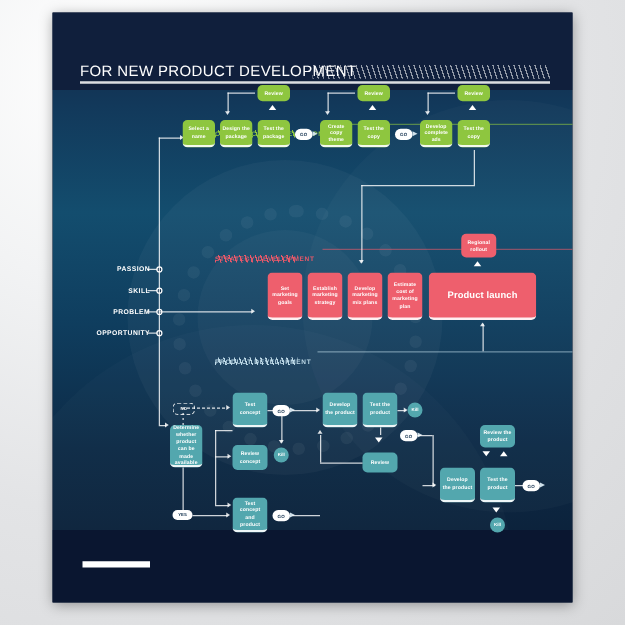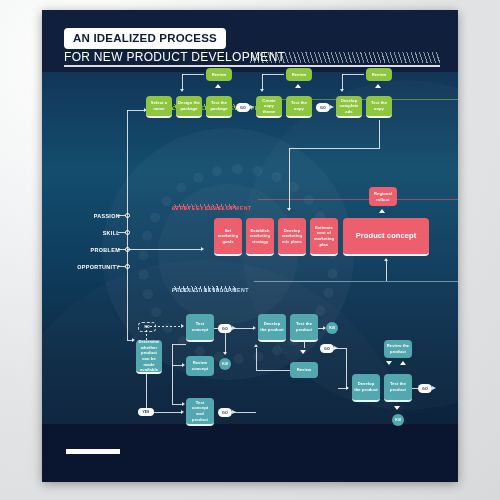--- a/index.html
+++ b/index.html
@@ -155,21 +155,20 @@
   <div id="poster">
     <div class="poster-bg"></div>
     <div class="ring r4"></div>
     <div class="arc"></div>
     <div class="ring r1"></div>
     <div class="ring r2"></div>
     <div class="ring r3"></div>
     <div class="band-top"></div>
     <div class="band-bottom"></div>
 
-    <div class="title-pill">AN IDEALIZED PROCESS</div>
     <div class="subtitle">FOR NEW PRODUCT DEVELOPMENT</div>
     <div class="sub-hatch"></div>
     <div class="sub-rule"></div>
     <div class="footer-bar"></div>
 
     <div class="sec sec-comm">
       <span class="lbl">COMMUNICATION DEVELOPMENT</span>
       <span class="rule"></span>
       <span class="hatch"></span>
     </div>
@@ -238,21 +237,21 @@
 
     <div class="ln lnv" style="left:337px;top:110px;height:28px;"></div>
     <div class="ln lnh" style="left:247px;top:138px;width:91px;"></div>
     <div class="ln lnv" style="left:247px;top:138px;height:62px;"></div>
     <div class="arr arr-d" style="left:245px;top:198px;"></div>
 
     <div class="node pink" style="left:172px;top:208px;width:28px;height:38px;">Set marketing goals</div>
     <div class="node pink" style="left:204px;top:208px;width:28px;height:38px;">Establish marketing strategy</div>
     <div class="node pink" style="left:236px;top:208px;width:28px;height:38px;">Develop marketing mix plans</div>
     <div class="node pink" style="left:268px;top:208px;width:28px;height:38px;">Estimate cost of marketing plan</div>
-    <div class="node pink launch" style="left:301px;top:208px;width:86px;height:38px;">Product concept</div>
+    <div class="node pink launch" style="left:301px;top:208px;width:86px;height:38px;">Product launch</div>
     <div class="node pink" style="left:327px;top:177px;width:28px;height:19px;border-bottom:none;">Regional rollout</div>
     <div class="arr arr-wu" style="left:337px;top:199px;"></div>
 
     <div class="ln lnv" style="left:344px;top:249px;height:22px;"></div>
     <div class="arr arr-u" style="left:342px;top:248px;"></div>
 
     <div class="node teal" style="left:94px;top:330px;width:26px;height:34px;">Determine whether product can be made available</div>
     <div class="yn no" style="left:96px;top:312px;width:16px;">NO</div>
     <div class="ln-dash-v" style="left:104px;top:320px;height:12px;"></div>
     <div class="ln-dash-h" style="left:104px;top:316px;width:36px;"></div>

